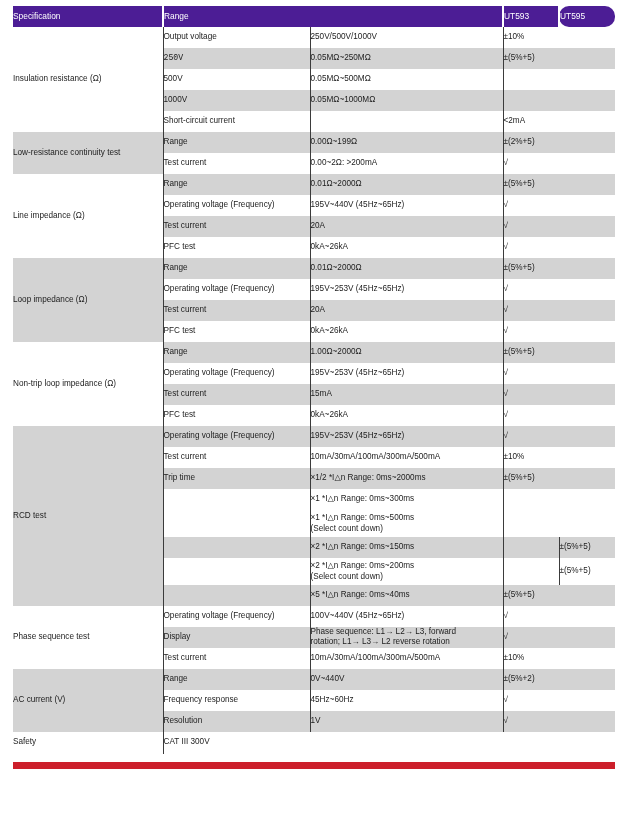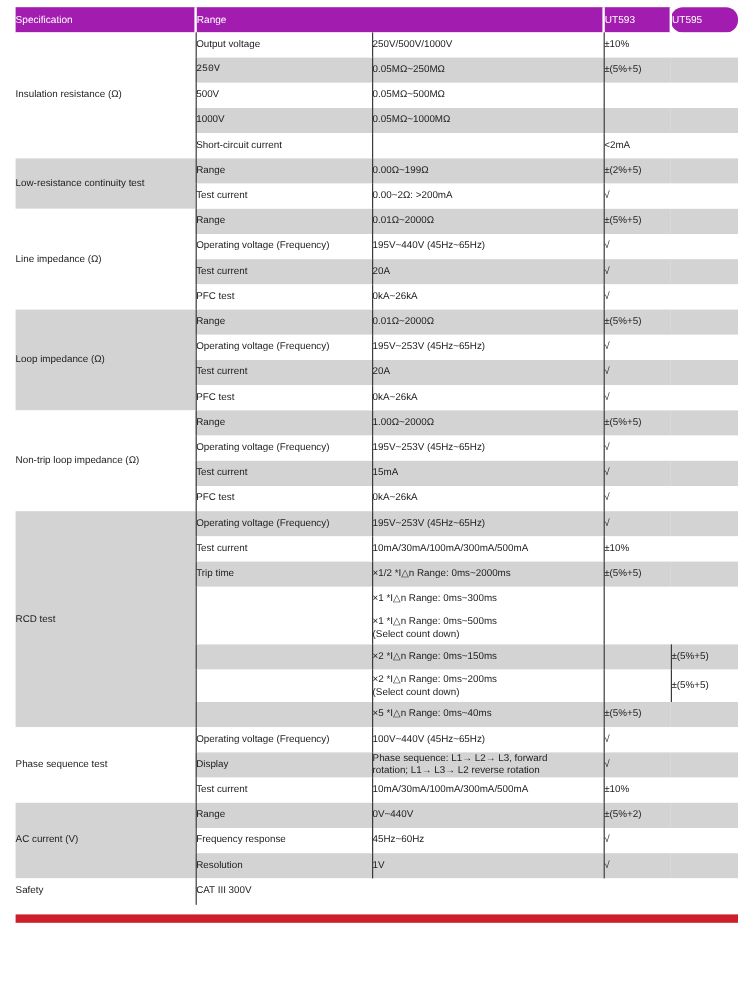--- a/index.html
+++ b/index.html
@@ -32,21 +32,21 @@
   table.spec td, table.spec th {
     padding: 0;
     margin: 0;
     vertical-align: middle;
     font-weight: normal;
     text-align: left;
     line-height: 1.26;
   }
   
   thead th {
-    background: #a21caf;
+    background: #4c1d95;
     color: #ffffff;
     font-weight: bold;
     font-size: 8.4px;
     height: 21px;
     padding: 0 0 0 6px;
     border-right: 2px solid #ffffff;
   }
   thead th.last { border-right: none; border-radius: 10px; }
 
   

